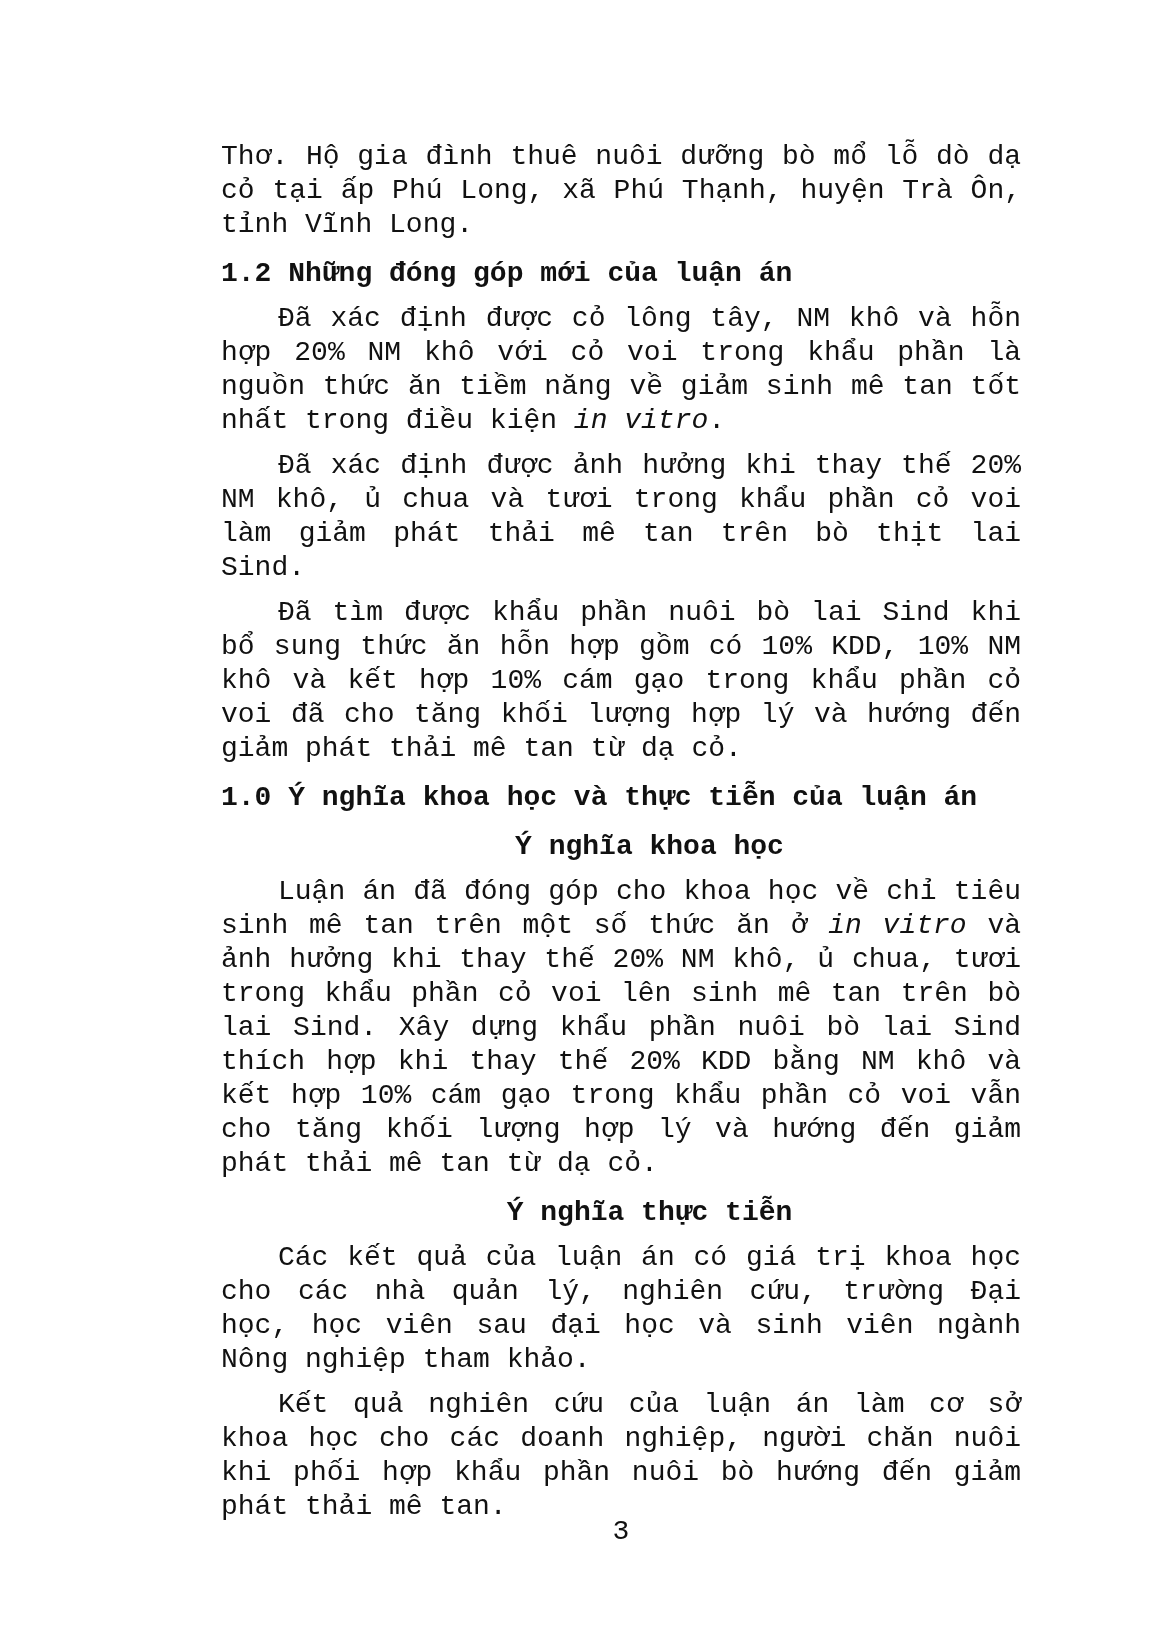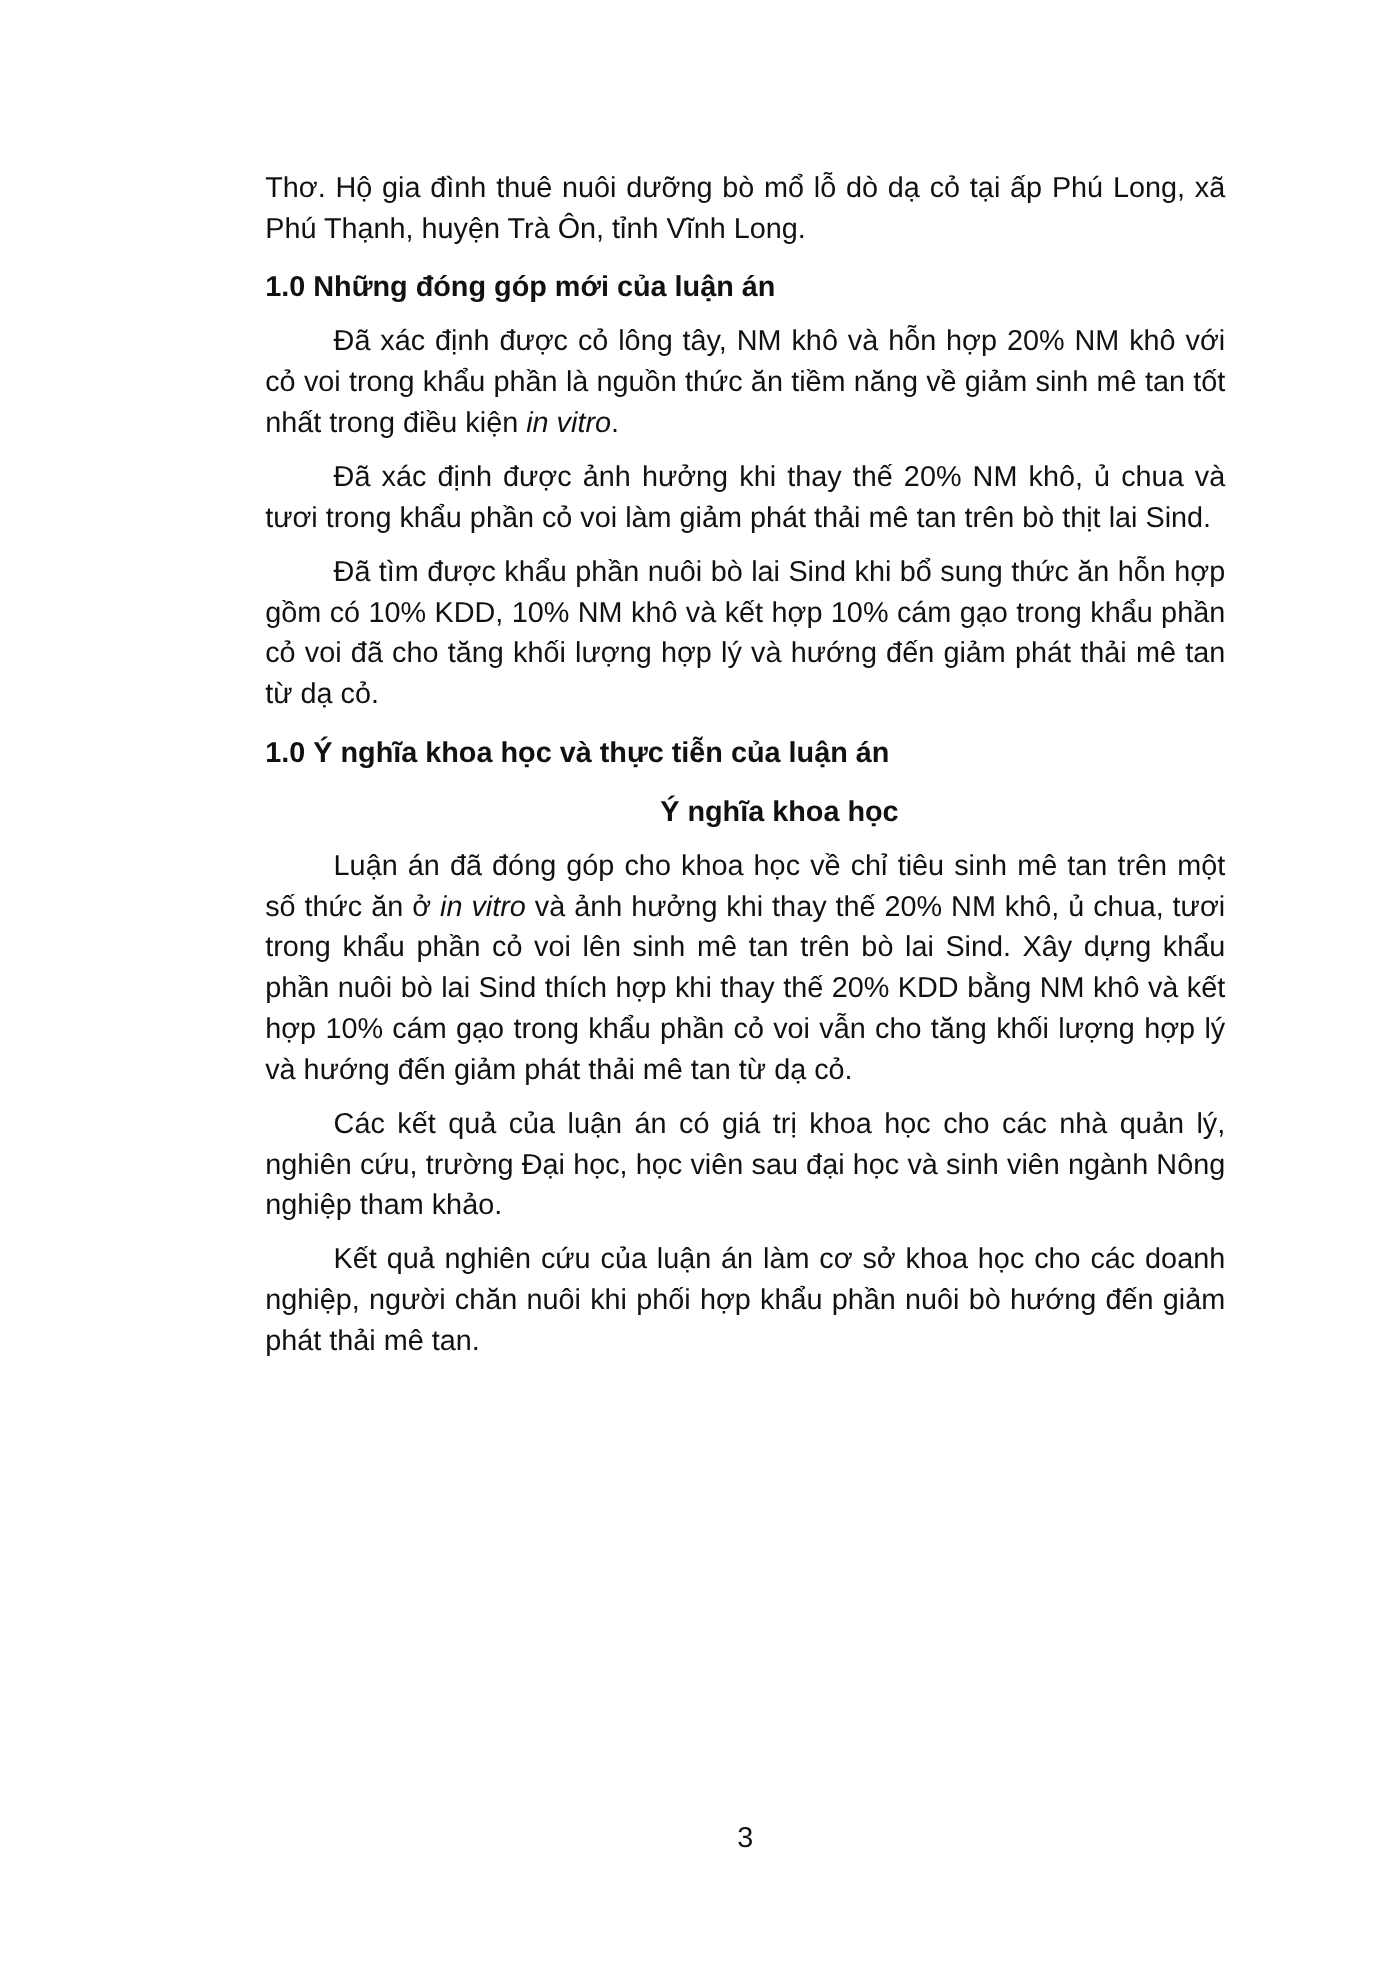--- a/index.html
+++ b/index.html
@@ -6,22 +6,22 @@
     margin: 0;
     padding: 0;
     background: #ffffff;
   }
   .page {
     position: relative;
     width: 1158px;
     height: 1637px;
     background: #ffffff;
     color: #111111;
-    font-family: Liberation Sans, sans-serif;
-    font-size: 24px;
+    font-family: Liberation Mono, monospace;
+    font-size: 28px;
     line-height: 34px;
     overflow: hidden;
   }
   .content {
     position: absolute;
     left: 221px;
     top: 140px;
     width: 800px;
     text-align: justify;
   }
@@ -55,34 +55,35 @@
 </style>
 </head>
 <body>
 
 <div class="page">
   <div class="content">
 
     <p class="para no-indent"><span>Thơ. Hộ gia đình thuê nuôi dưỡng bò mổ lỗ dò dạ cỏ tại ấp Phú Long, xã Phú Thạnh, huyện Trà Ôn, tỉnh Vĩnh Long.</span></p>
 
 
-    <p class="heading"><span>1.0 Những đóng góp mới của luận án</span></p>
+    <p class="heading"><span>1.2 Những đóng góp mới của luận án</span></p>
 
     <p class="para"><span>Đã xác định được cỏ lông tây, NM khô và hỗn hợp 20% NM khô với cỏ voi trong khẩu phần là nguồn thức ăn tiềm năng về giảm sinh mê tan tốt nhất trong điều kiện </span><span class="italic">in vitro</span><span>.</span></p>
 
     <p class="para"><span>Đã xác định được ảnh hưởng khi thay thế 20% NM khô, ủ chua và tươi trong khẩu phần cỏ voi làm giảm phát thải mê tan trên bò thịt lai Sind.</span></p>
 
     <p class="para"><span>Đã tìm được khẩu phần nuôi bò lai Sind khi bổ sung thức ăn hỗn hợp gồm có 10% KDD, 10% NM khô và kết hợp 10% cám gạo trong khẩu phần cỏ voi đã cho tăng khối lượng hợp lý và hướng đến giảm phát thải mê tan từ dạ cỏ.</span></p>
 
     <p class="heading"><span>1.0 Ý nghĩa khoa học và thực tiễn của luận án</span></p>
 
     <p class="subheading"><span>Ý nghĩa khoa học</span></p>
 
     <p class="para"><span>Luận án đã đóng góp cho khoa học về chỉ tiêu sinh mê tan trên một số thức ăn ở </span><span class="italic">in vitro</span><span> và ảnh hưởng khi thay thế 20% NM khô, ủ chua, tươi trong khẩu phần cỏ voi lên sinh mê tan trên bò lai Sind. Xây dựng khẩu phần nuôi bò lai Sind thích hợp khi thay thế 20% KDD bằng NM khô và kết hợp 10% cám gạo trong khẩu phần cỏ voi vẫn cho tăng khối lượng hợp lý và hướng đến giảm phát thải mê tan từ dạ cỏ.</span></p>
 
+    <p class="subheading"><span>Ý nghĩa thực tiễn</span></p>
 
     <p class="para"><span>Các kết quả của luận án có giá trị khoa học cho các nhà quản lý, nghiên cứu, trường Đại học, học viên sau đại học và sinh viên ngành Nông nghiệp tham khảo.</span></p>
 
     <p class="para"><span>Kết quả nghiên cứu của luận án làm cơ sở khoa học cho các doanh nghiệp, người chăn nuôi khi phối hợp khẩu phần nuôi bò hướng đến giảm phát thải mê tan.</span></p>
 
   </div>
 
   <div class="footer">3</div>
 </div>
 

